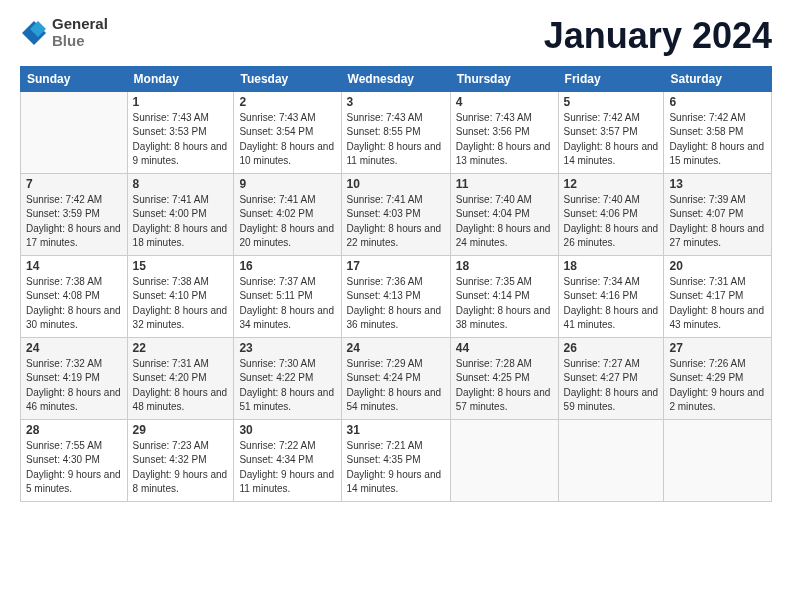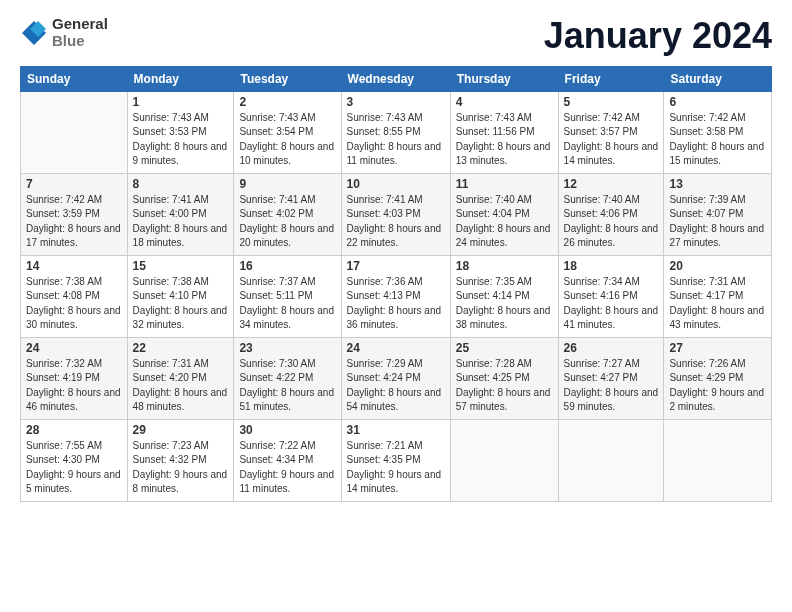--- a/index.html
+++ b/index.html
@@ -152,21 +152,21 @@
           <td>
             <span class="day-num">3</span>
             <div class="day-info">Sunrise: 7:43 AM
 Sunset: 8:55 PM
 Daylight: 8 hours
 and 11 minutes.</div>
           </td>
           <td>
             <span class="day-num">4</span>
             <div class="day-info">Sunrise: 7:43 AM
-Sunset: 11:56 PM
+Sunset: 3:56 PM
 Daylight: 8 hours
 and 13 minutes.</div>
           </td>
           <td>
             <span class="day-num">5</span>
             <div class="day-info">Sunrise: 7:42 AM
 Sunset: 3:57 PM
 Daylight: 8 hours
 and 14 minutes.</div>
           </td>
@@ -303,21 +303,21 @@
 and 51 minutes.</div>
           </td>
           <td>
             <span class="day-num">24</span>
             <div class="day-info">Sunrise: 7:29 AM
 Sunset: 4:24 PM
 Daylight: 8 hours
 and 54 minutes.</div>
           </td>
           <td>
-            <span class="day-num">25</span>
+            <span class="day-num">44</span>
             <div class="day-info">Sunrise: 7:28 AM
 Sunset: 4:25 PM
 Daylight: 8 hours
 and 57 minutes.</div>
           </td>
           <td>
             <span class="day-num">26</span>
             <div class="day-info">Sunrise: 7:27 AM
 Sunset: 4:27 PM
 Daylight: 8 hours

